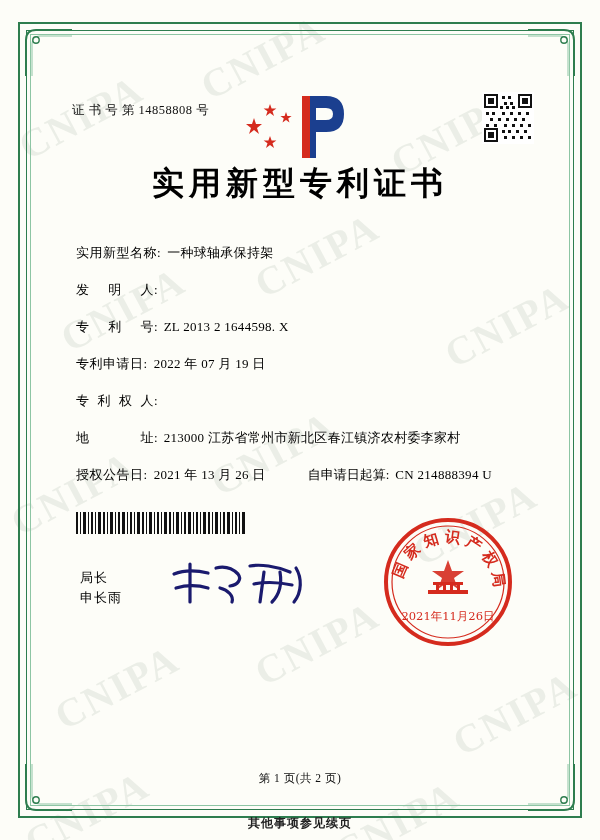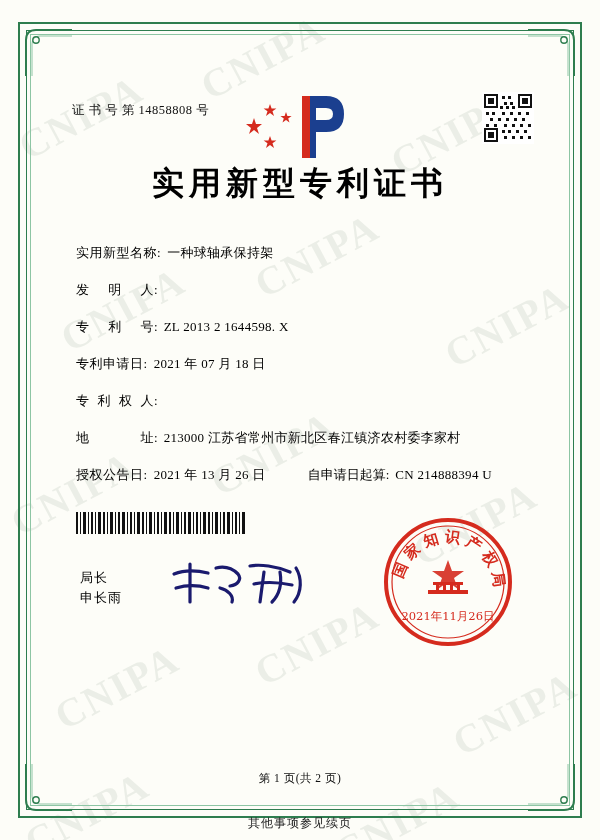--- a/index.html
+++ b/index.html
@@ -225,20 +225,21 @@
   .footer-note {
     position: absolute;
     left: 0;
     right: 0;
     bottom: 8px;
     text-align: center;
     font-size: 12px;
     color: #222;
     letter-spacing: 1px;
     z-index: 6;
+    font-weight: bold;
   }
 </style>
 </head>
 <body>
 
 <div class="page">
 
   <div class="watermarks" id="wm-layer">
       <div class="wm" style="left: 14px; top: 94px; font-size: 40px;">CNIPA</div>
       <div class="wm" style="left: 196px; top: 34px; font-size: 40px;">CNIPA</div>
@@ -379,21 +380,21 @@
       </div>
 
       <div class="field-row">
         <span class="field-label spread">专利号</span>
         <span>:</span>
         <span class="field-value">ZL 2013 2 1644598. X</span>
       </div>
 
       <div class="field-row">
         <span class="field-label">专利申请日:</span>
-        <span class="field-value">2021 年 07 月 18 日</span>
+        <span class="field-value">2022 年 07 月 19 日</span>
       </div>
 
       <div class="field-row">
         <span class="field-label spread">专利权人</span>
         <span>:</span>
       </div>
 
       <div class="field-row">
         <span class="field-label spread">地址</span>
         <span>:</span>

